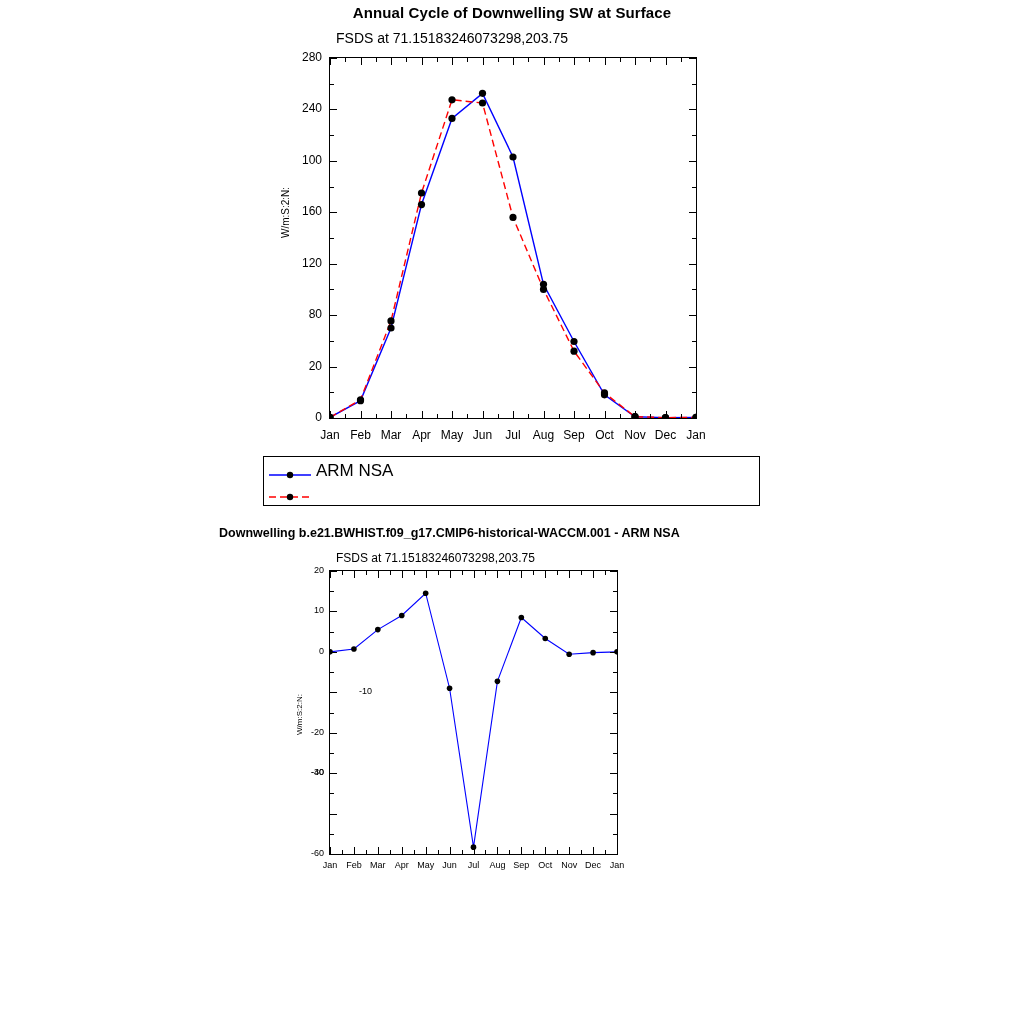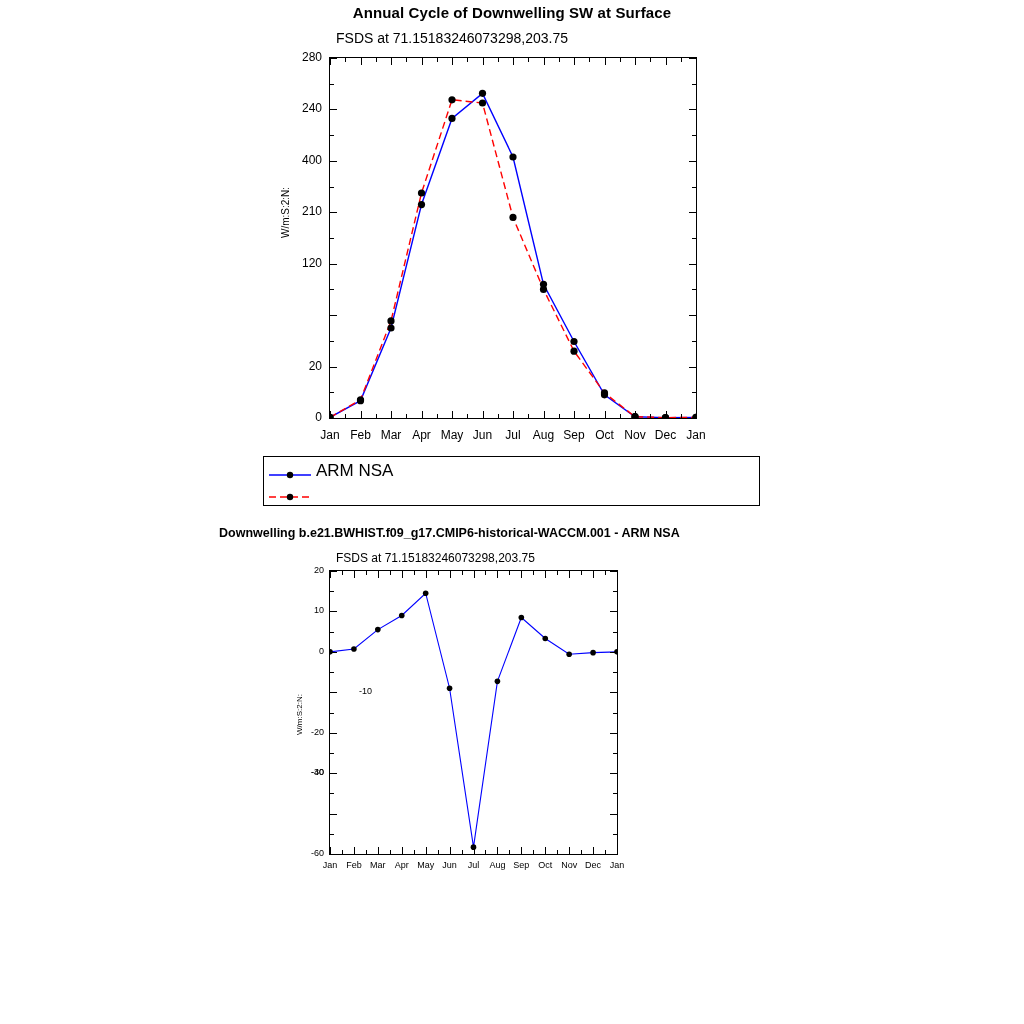--- a/index.html
+++ b/index.html
@@ -416,23 +416,24 @@
       <div class="tick-top minor" style="left: 251.125px;"></div>
       <div class="tick-bottom minor" style="left: 251.125px;"></div>
       <div class="tick-top minor" style="left: 275.042px;"></div>
       <div class="tick-bottom minor" style="left: 275.042px;"></div>
     </div>
 
   <div class="ylabel-2">W/m:S:2:N:</div>
 
 <div class="ytick-label-1" style="top: 410px; width: 322px; left: 0px;">0</div>
     <div class="ytick-label-1" style="top: 358.571px; width: 322px; left: 0px;">20</div>
+    <div class="ytick-label-1" style="top: 307.143px; width: 322px; left: 0px;">80</div>
     <div class="ytick-label-1" style="top: 255.714px; width: 322px; left: 0px;">120</div>
-    <div class="ytick-label-1" style="top: 204.286px; width: 322px; left: 0px;">210</div>
-    <div class="ytick-label-1" style="top: 152.857px; width: 322px; left: 0px;">400</div>
+    <div class="ytick-label-1" style="top: 204.286px; width: 322px; left: 0px;">160</div>
+    <div class="ytick-label-1" style="top: 152.857px; width: 322px; left: 0px;">100</div>
     <div class="ytick-label-1" style="top: 101.429px; width: 322px; left: 0px;">240</div>
     <div class="ytick-label-1" style="top: 50px; width: 322px; left: 0px;">280</div>
     <div class="xtick-label-1" style="left: 310px; width: 40px; top: 428px;">Jan</div>
     <div class="xtick-label-1" style="left: 340.5px; width: 40px; top: 428px;">Feb</div>
     <div class="xtick-label-1" style="left: 371px; width: 40px; top: 428px;">Mar</div>
     <div class="xtick-label-1" style="left: 401.5px; width: 40px; top: 428px;">Apr</div>
     <div class="xtick-label-1" style="left: 432px; width: 40px; top: 428px;">May</div>
     <div class="xtick-label-1" style="left: 462.5px; width: 40px; top: 428px;">Jun</div>
     <div class="xtick-label-1" style="left: 493px; width: 40px; top: 428px;">Jul</div>
     <div class="xtick-label-1" style="left: 523.5px; width: 40px; top: 428px;">Aug</div>

